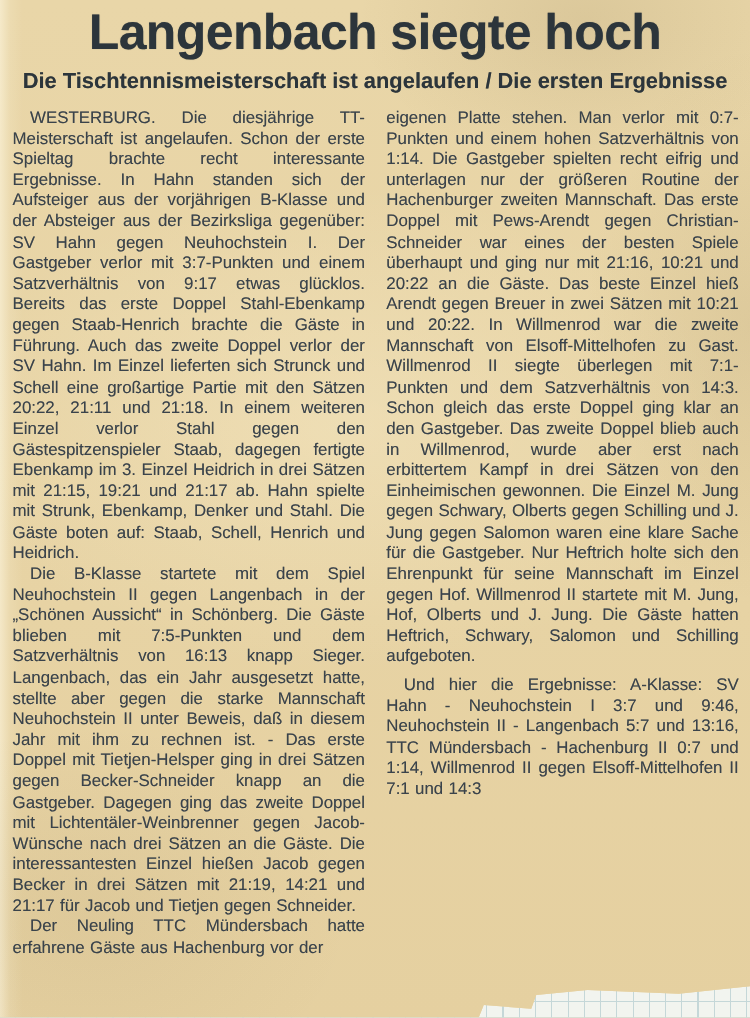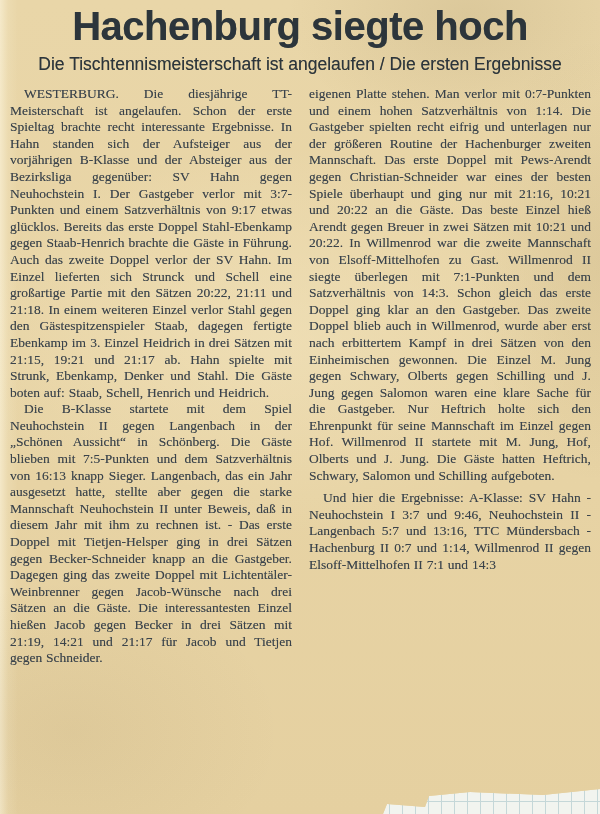--- a/index.html
+++ b/index.html
@@ -43,37 +43,37 @@
     line-height: 44px;
     letter-spacing: -0.5px;
     color: #2c353b;
     text-shadow: 0 0 0.6px rgba(44,53,59,0.55);
   }
 
   .subheadline {
     margin: 6px 6px 0 6px;
     text-align: center;
     font-family: "Liberation Sans", sans-serif;
-    font-weight: normal;
+    font-weight: bold;
     font-size: 17.5px;
     line-height: 21px;
     color: #2c353b;
     text-shadow: 0 0 0.5px rgba(44,53,59,0.5);
   }
 
   .cols {
     display: flex;
     gap: 17px;
     padding: 11px 9px 0 10px;
   }
 
   .col {
     flex: 1 1 0;
     min-width: 0;
-    font-family: Liberation Serif, serif;
+    font-family: Liberation Sans, sans-serif;
     font-size: 13.5px;
     line-height: 16.6px;
     color: #3a434b;
     text-align: justify;
     hyphens: auto;
     -webkit-hyphens: auto;
     word-spacing: 0.5px;
     text-shadow: 0 0 0.5px rgba(58,67,75,0.45);
   }
 
@@ -83,29 +83,30 @@
   }
 
   .col-right p + p { margin-top: 6px; }
   .col-right p:first-child { text-indent: 0; }
 </style>
 </head>
 <body>
 
 <div class="clipping">
 
-  <h1 class="headline">Hachenburg siegte hoch</h1>
+  <h1 class="headline">Langenbach siegte hoch</h1>
 
   <h2 class="subheadline">Die Tischtennismeisterschaft ist angelaufen / Die ersten Ergebnisse</h2>
 
   <div class="cols">
 
     <div class="col col-left">
       <p>WESTERBURG. Die diesjährige TT-Meisterschaft ist angelaufen. Schon der erste Spieltag brachte recht interessante Ergebnisse. In Hahn standen sich der Aufsteiger aus der vorjährigen B-Klasse und der Absteiger aus der Bezirksliga gegenüber: SV Hahn gegen Neuhochstein I. Der Gastgeber verlor mit 3:7-Punkten und einem Satzverhältnis von 9:17 etwas glücklos. Bereits das erste Doppel Stahl-Ebenkamp gegen Staab-Henrich brachte die Gäste in Führung. Auch das zweite Doppel verlor der SV Hahn. Im Einzel lieferten sich Strunck und Schell eine großartige Partie mit den Sätzen 20:22, 21:11 und 21:18. In einem weiteren Einzel verlor Stahl gegen den Gästespitzenspieler Staab, dagegen fertigte Ebenkamp im 3. Einzel Heidrich in drei Sätzen mit 21:15, 19:21 und 21:17 ab. Hahn spielte mit Strunk, Ebenkamp, Denker und Stahl. Die Gäste boten auf: Staab, Schell, Henrich und Heidrich.</p>
       <p>Die B-Klasse startete mit dem Spiel Neuhochstein II gegen Langenbach in der „Schönen Aussicht“ in Schönberg. Die Gäste blieben mit 7:5-Punkten und dem Satzverhältnis von 16:13 knapp Sieger. Langenbach, das ein Jahr ausgesetzt hatte, stellte aber gegen die starke Mannschaft Neuhochstein II unter Beweis, daß in diesem Jahr mit ihm zu rechnen ist. - Das erste Doppel mit Tietjen-Helsper ging in drei Sätzen gegen Becker-Schneider knapp an die Gastgeber. Dagegen ging das zweite Doppel mit Lichtentäler-Weinbrenner gegen Jacob-Wünsche nach drei Sätzen an die Gäste. Die interessantesten Einzel hießen Jacob gegen Becker in drei Sätzen mit 21:19, 14:21 und 21:17 für Jacob und Tietjen gegen Schneider.</p>
+      <p>Der Neuling TTC Mündersbach hatte erfahrene Gäste aus Hachenburg vor der</p>
     </div>
 
     <div class="col col-right">
       <p>eigenen Platte stehen. Man verlor mit 0:7-Punkten und einem hohen Satzverhältnis von 1:14. Die Gastgeber spielten recht eifrig und unterlagen nur der größeren Routine der Hachenburger zweiten Mannschaft. Das erste Doppel mit Pews-Arendt gegen Christian-Schneider war eines der besten Spiele überhaupt und ging nur mit 21:16, 10:21 und 20:22 an die Gäste. Das beste Einzel hieß Arendt gegen Breuer in zwei Sätzen mit 10:21 und 20:22. In Willmenrod war die zweite Mannschaft von Elsoff-Mittelhofen zu Gast. Willmenrod II siegte überlegen mit 7:1-Punkten und dem Satzverhältnis von 14:3. Schon gleich das erste Doppel ging klar an den Gastgeber. Das zweite Doppel blieb auch in Willmenrod, wurde aber erst nach erbittertem Kampf in drei Sätzen von den Einheimischen gewonnen. Die Einzel M. Jung gegen Schwary, Olberts gegen Schilling und J. Jung gegen Salomon waren eine klare Sache für die Gastgeber. Nur Heftrich holte sich den Ehrenpunkt für seine Mannschaft im Einzel gegen Hof. Willmenrod II startete mit M. Jung, Hof, Olberts und J. Jung. Die Gäste hatten Heftrich, Schwary, Salomon und Schilling aufgeboten.</p>
       <p>Und hier die Ergebnisse: A-Klasse: SV Hahn - Neuhochstein I 3:7 und 9:46, Neuhochstein II - Langenbach 5:7 und 13:16, TTC Mündersbach - Hachenburg II 0:7 und 1:14, Willmenrod II gegen Elsoff-Mittelhofen II 7:1 und 14:3</p>
     </div>
 
   </div>
 </div>
 

